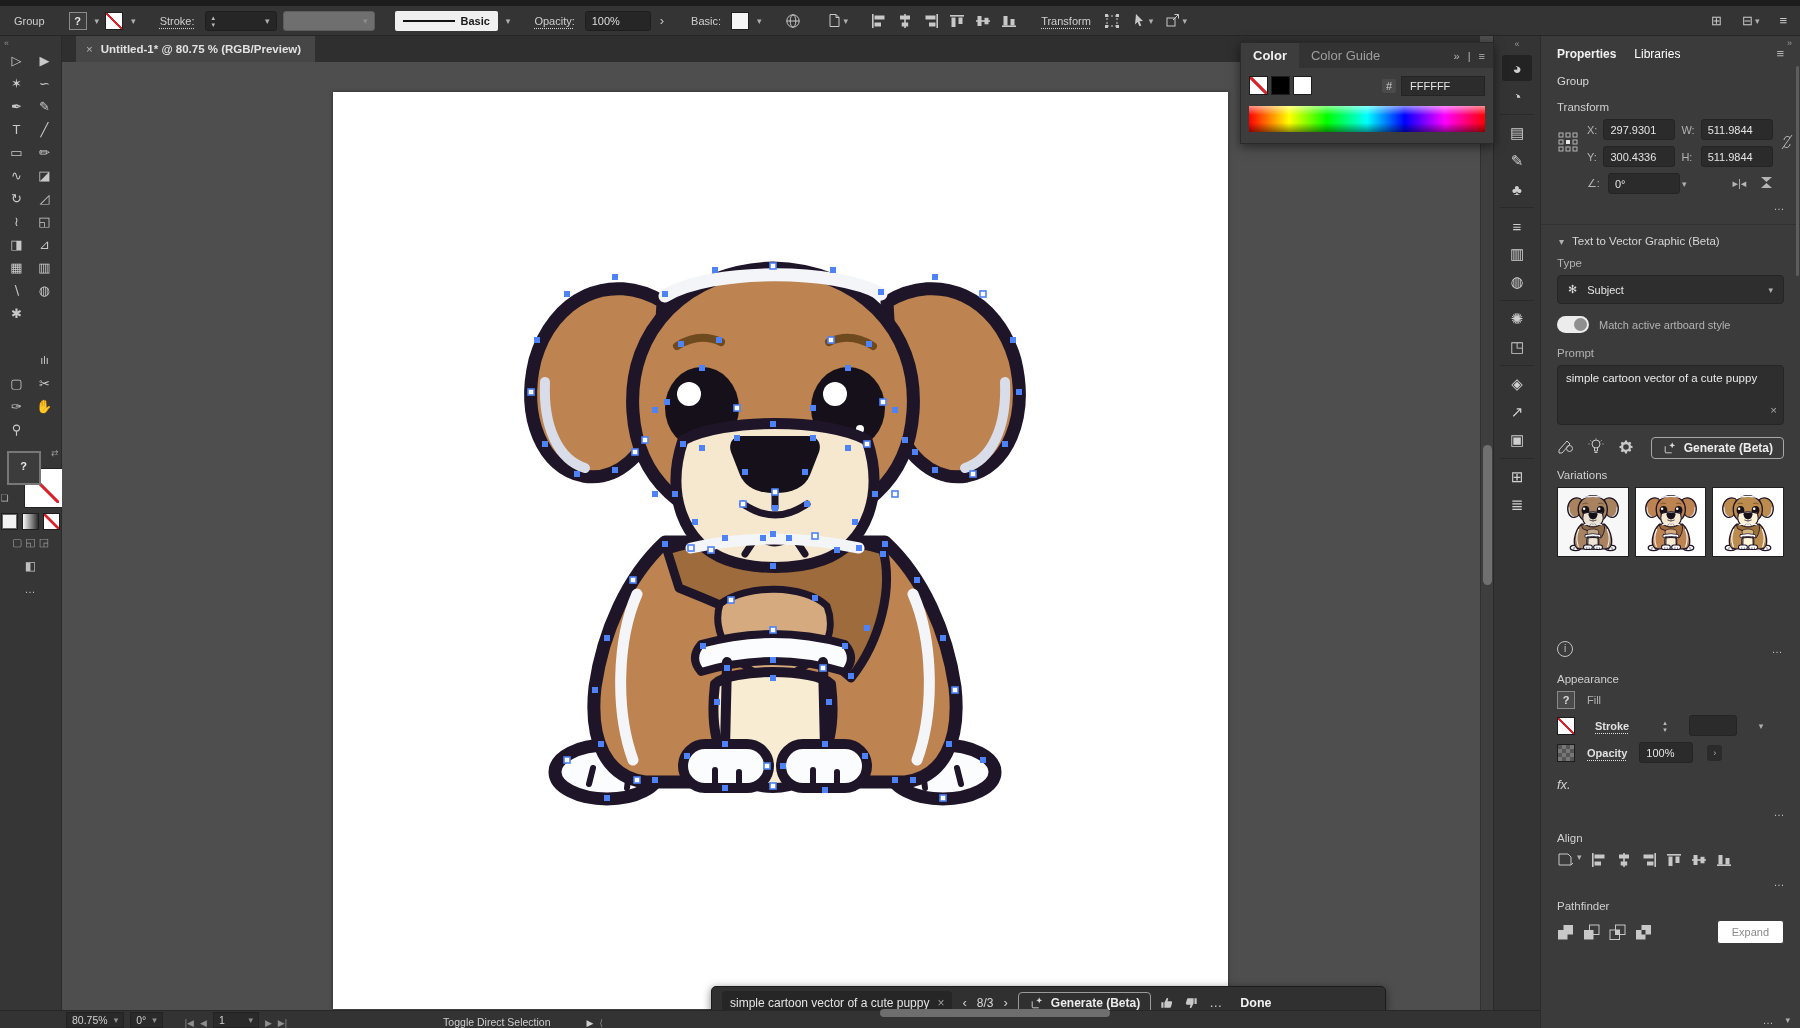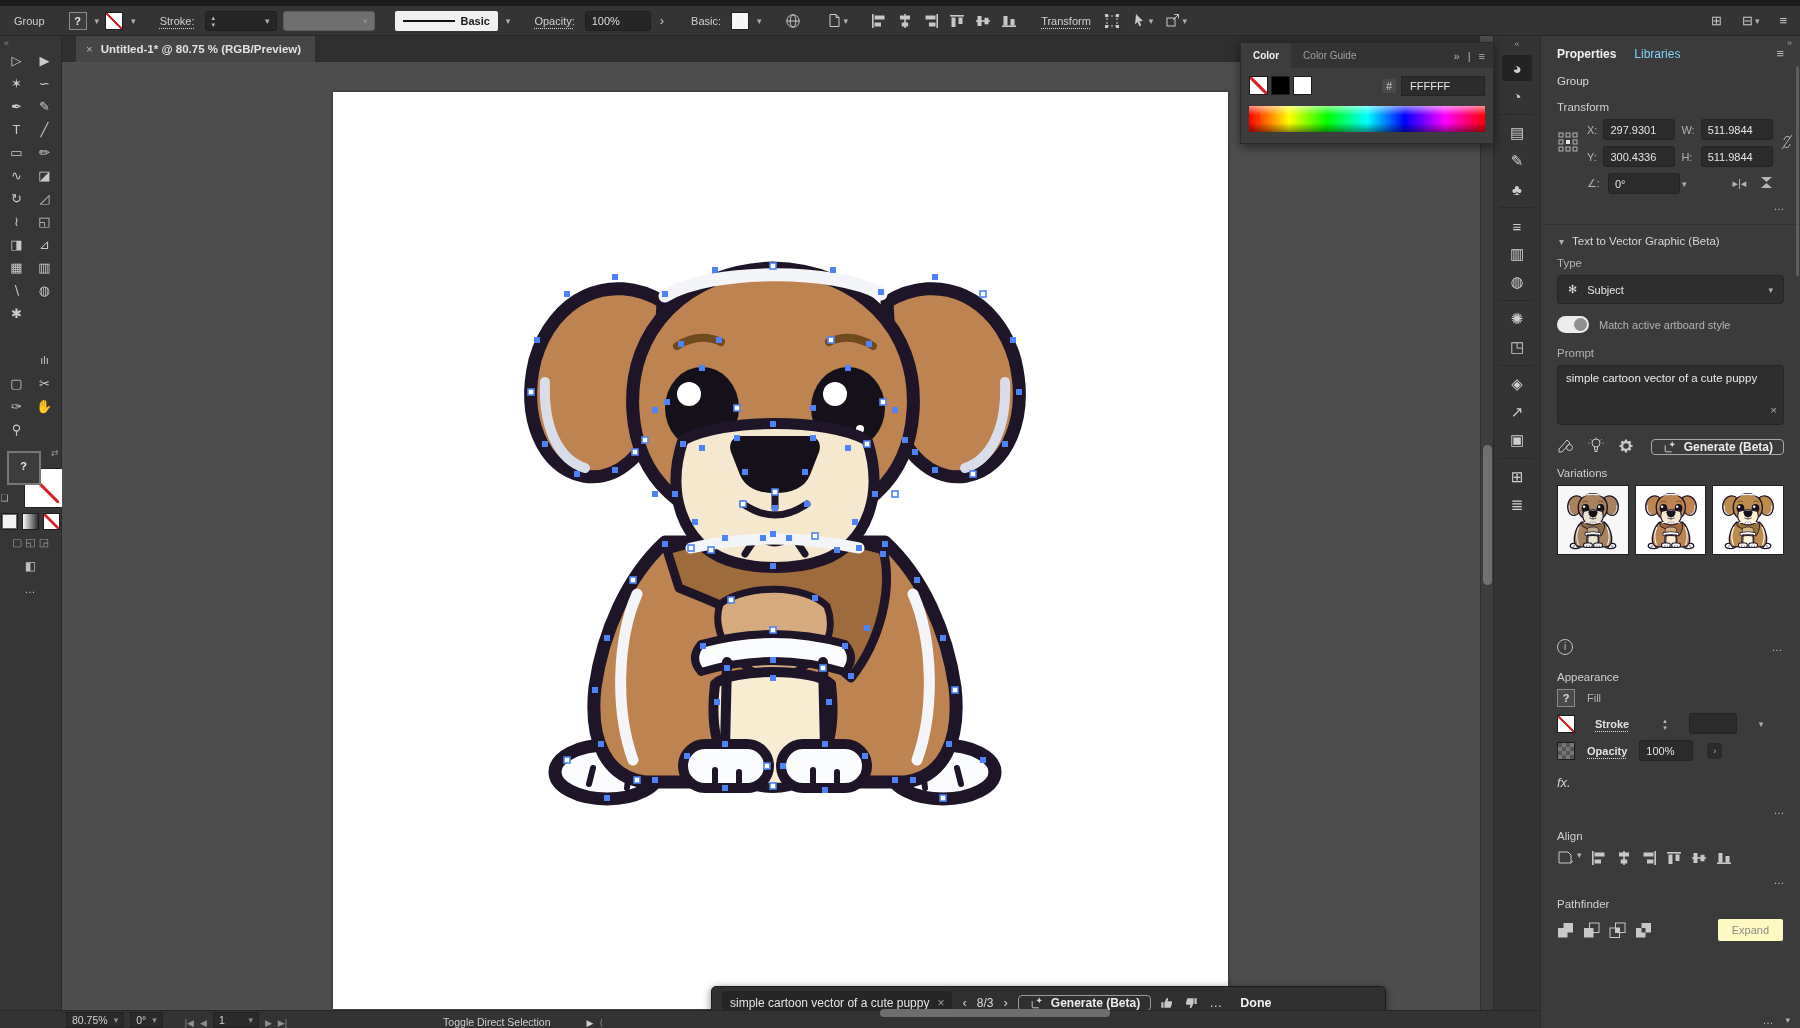--- a/index.html
+++ b/index.html
@@ -59,21 +59,21 @@
   
   #prompt-bar{position:absolute;left:378px;top:894px;width:675px;height:33px;background:#303030;
       border:1px solid #1c1c1c;border-radius:5px;box-shadow:0 2px 8px rgba(0,0,0,.5);
       display:flex;align-items:center;gap:8px;padding:0 10px;box-sizing:border-box;}
   #pb-pill{background:#262626;border-radius:4px;height:23px;display:flex;align-items:center;gap:8px;
       padding:0 8px;color:#e4e4e4;font-size:12px;white-space:nowrap;}
   #pb-pill .x{color:#9f9f9f;}
   .pb-nav{color:#cfcfcf;font-size:13px;padding:0 2px;}
   #pb-count{color:#d9d9d9;font-size:12px;}
   .gen-btn{display:inline-flex;align-items:center;gap:6px;border:1px solid #9a9a9a;border-radius:4px;
-      height:16px;padding:0 10px;color:#ececec;font-size:12px;font-weight:bold;background:transparent;text-align:right;}
+      height:22px;padding:0 10px;color:#ececec;font-size:12px;font-weight:bold;background:transparent;text-align:right;}
   .pb-ico{width:16px;height:16px;display:inline-flex;align-items:center;justify-content:center;color:#cfcfcf;}
   #pb-done{margin-left:8px;color:#f2f2f2;font-weight:bold;font-size:12.5px;}
   
   #statusbar{left:0;top:1010px;width:1540px;height:18px;background:#333333;border-top:1px solid #272727;
       display:flex;align-items:flex-end;gap:6px;padding-left:66px;box-sizing:border-box;font-size:10.5px;}
   .sb-field{background:#2a2a2a;border:1px solid #222;height:14px;display:inline-flex;align-items:center;
       padding:0 5px;gap:6px;color:#cfcfcf;}
   .sb-dim{color:#8f8f8f;font-size:9px;}
   #sb-hint{margin-left:150px;color:#cfcfcf;}
   #hscroll-thumb{position:absolute;left:880px;top:1009px;width:230px;height:8px;background:#6e6e6e;border-radius:4px;}
@@ -85,21 +85,21 @@
   #dock .collapse{color:#9a9a9a;font-size:9px;text-align:center;padding:3px 0 4px;}
   .dock-ico{width:30px;height:26px;margin:2px auto;display:flex;align-items:center;justify-content:center;
       color:#cfcfcf;font-size:15px;border-radius:3px;}
   .dock-ico.active{background:#232323;}
   .dock-sep{height:1px;background:#2a2a2a;margin:5px 6px;}
   
   #panel{left:1540px;top:36px;width:260px;height:992px;background:#3b3b3b;box-sizing:border-box;
       border-left:1px solid #2b2b2b;padding:0 0 0 0;}
   #panel-collapse{position:absolute;right:8px;top:2px;color:#9a9a9a;font-size:9px;}
   #panel-tabs{display:flex;align-items:center;gap:18px;padding:10px 16px 8px;}
-  .ptab{font-size:12px;color:#7dd3fc;}
+  .ptab{font-size:12px;color:#ffffff;}
   .ptab.active{color:#f0f0f0;font-weight:bold;}
   #ptab-menu{margin-left:auto;color:#b5b5b5;font-size:13px;}
   .psec-title{color:#cfcfcf;font-size:11.5px;margin:10px 16px 6px;}
   #p-context{color:#d8d8d8;font-size:11.5px;margin:6px 16px 2px;}
   .prow{display:flex;align-items:center;margin:6px 16px;}
   .plabel{color:#b2b2b2;}
   .pfield{background:#2b2b2b;border:1px solid #242424;border-radius:3px;height:19px;min-width:58px;
       display:inline-flex;align-items:center;padding:0 6px;color:#e3e3e3;}
   .pmore{position:absolute;right:14px;color:#bdbdbd;letter-spacing:1.5px;}
   .pdivider{height:1px;background:#323232;margin:10px 0;}
@@ -123,29 +123,29 @@
   .info-ico{color:#c2c2c2;font-size:13px;border:1px solid #c2c2c2;border-radius:50%;width:14px;height:14px;
       line-height:13px;text-align:center;font-size:10px;}
   .sw18{width:18px;height:18px;border:1px solid #1c1c1c;box-sizing:border-box;flex:none;}
   .sw18.q{background:#4a4a4a;color:#ddd;text-align:center;line-height:16px;font-weight:bold;border:1px solid #8a8a8a;}
   .sw18.none{background:#fff;background-image:linear-gradient(to top right,transparent 44%,#d8222a 46%,#d8222a 54%,transparent 56%);}
   .sw18.checker{background:#555;background-image:linear-gradient(45deg,#777 25%,transparent 25%,transparent 75%,#777 75%),linear-gradient(45deg,#777 25%,transparent 25%,transparent 75%,#777 75%);background-size:8px 8px;background-position:0 0,4px 4px;}
   .underline{text-decoration:underline dotted;text-underline-offset:3px;}
   #fx{margin:14px 16px;color:#cfcfcf;font-style:italic;font-size:13px;}
   .icon-row{display:flex;align-items:center;gap:9px;margin:8px 16px;}
   .ai{display:inline-flex;}
-  #expand-btn{margin-left:auto;background:#fef9c3;border:1px solid #3a3a3a;border-radius:3px;color:#8a8a8a;
+  #expand-btn{margin-left:auto;background:#ffffff;border:1px solid #3a3a3a;border-radius:3px;color:#8a8a8a;
       height:22px;display:inline-flex;align-items:center;padding:0 14px;}
   #panel-bott{position:absolute;right:10px;bottom:2px;color:#bdbdbd;display:flex;gap:10px;align-items:center;}
   #panel-scroll{position:absolute;right:1px;top:30px;width:3px;height:210px;background:#5d5d5d;border-radius:2px;}
   
   #colorpanel{left:1240px;top:42px;width:252px;height:100px;background:#3d3d3d;border:1px solid #2a2a2a;
       box-shadow:0 3px 10px rgba(0,0,0,.5);z-index:30;}
   #cp-tabs{display:flex;align-items:center;height:25px;background:#333;}
-  .cp-tab{padding:0 12px;height:25px;display:flex;align-items:center;color:#9f9f9f;font-size:10px;}
+  .cp-tab{padding:0 12px;height:25px;display:flex;align-items:center;color:#9f9f9f;font-size:13px;}
   .cp-tab.active{background:#3d3d3d;color:#f0f0f0;font-weight:bold;}
   #cp-icons{margin-left:auto;color:#b5b5b5;display:flex;gap:8px;padding-right:8px;font-size:11px;align-items:center;}
   #cp-body{position:relative;padding:8px;}
   .cp-sw{width:17px;height:17px;display:inline-block;border:1px solid #1d1d1d;vertical-align:middle;}
   .cp-none{background:#fff;background-image:linear-gradient(to top right,transparent 42%,#d8222a 45%,#d8222a 55%,transparent 58%);}
   .cp-black{background:#000;}
   .cp-white{background:#fff;}
   #cp-hexwrap{position:absolute;right:8px;top:8px;display:flex;align-items:center;gap:5px;}
   #cp-hash{color:#cfcfcf;background:#4a4a4a;border-radius:2px;padding:1px 4px;}
   #cp-hex{background:#2c2c2c;border:1px solid #242424;color:#e6e6e6;height:18px;display:inline-flex;

